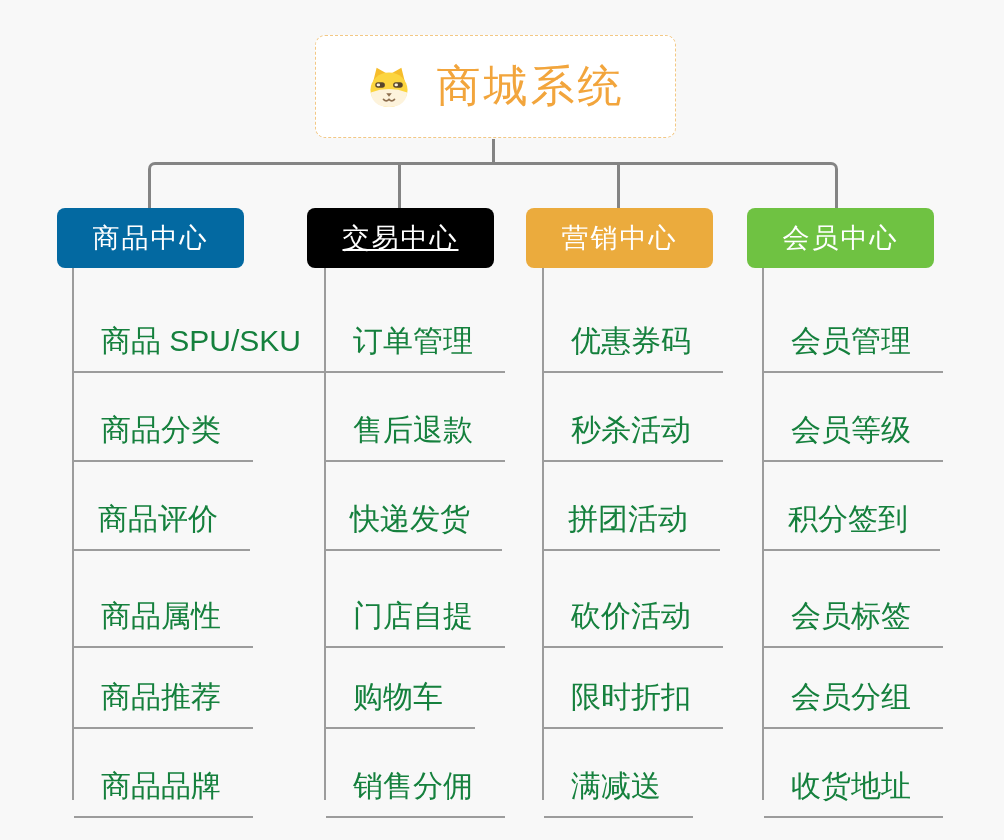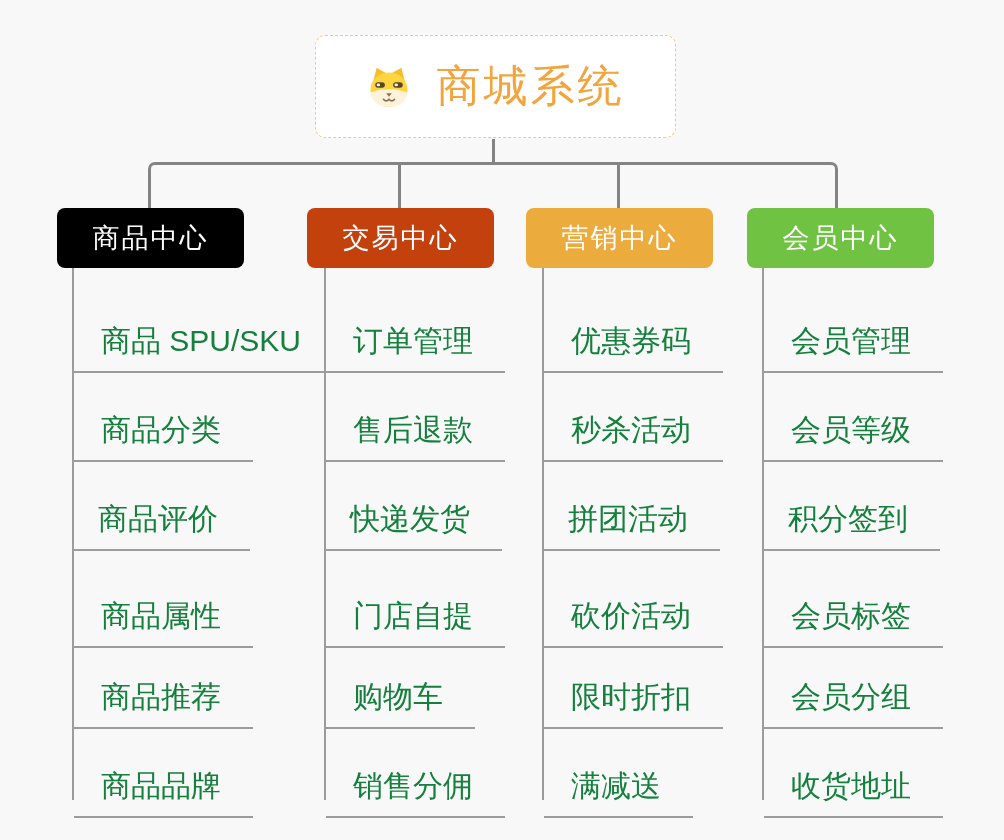--- a/index.html
+++ b/index.html
@@ -91,24 +91,24 @@
       </svg>
     </span>
     <span class="root-title" style="color: rgb(242, 165, 60);">商城系统</span>
   </div>
 
   <div class="stem"></div>
   <div class="bus"></div>
   <div class="drop drop-2"></div>
   <div class="drop drop-3"></div>
 
-  <div class="branch branch-1" style="background: #000000; justify-content: center;">
+  <div class="branch branch-1" style="background: #0369a1; justify-content: center;">
     <span>商品中心</span>
   </div>
-  <div class="branch branch-2" style="background: #c2410c;">
+  <div class="branch branch-2" style="background: #000000; text-decoration: underline;">
     <span>交易中心</span>
   </div>
   <div class="branch branch-4" style="background: rgb(111, 194, 66);">
     <span>会员中心</span>
   </div>
   <div class="branch branch-3" style="background: rgb(235, 171, 61);">
     <span>营销中心</span>
   </div>
 
   <div class="col col-1">

